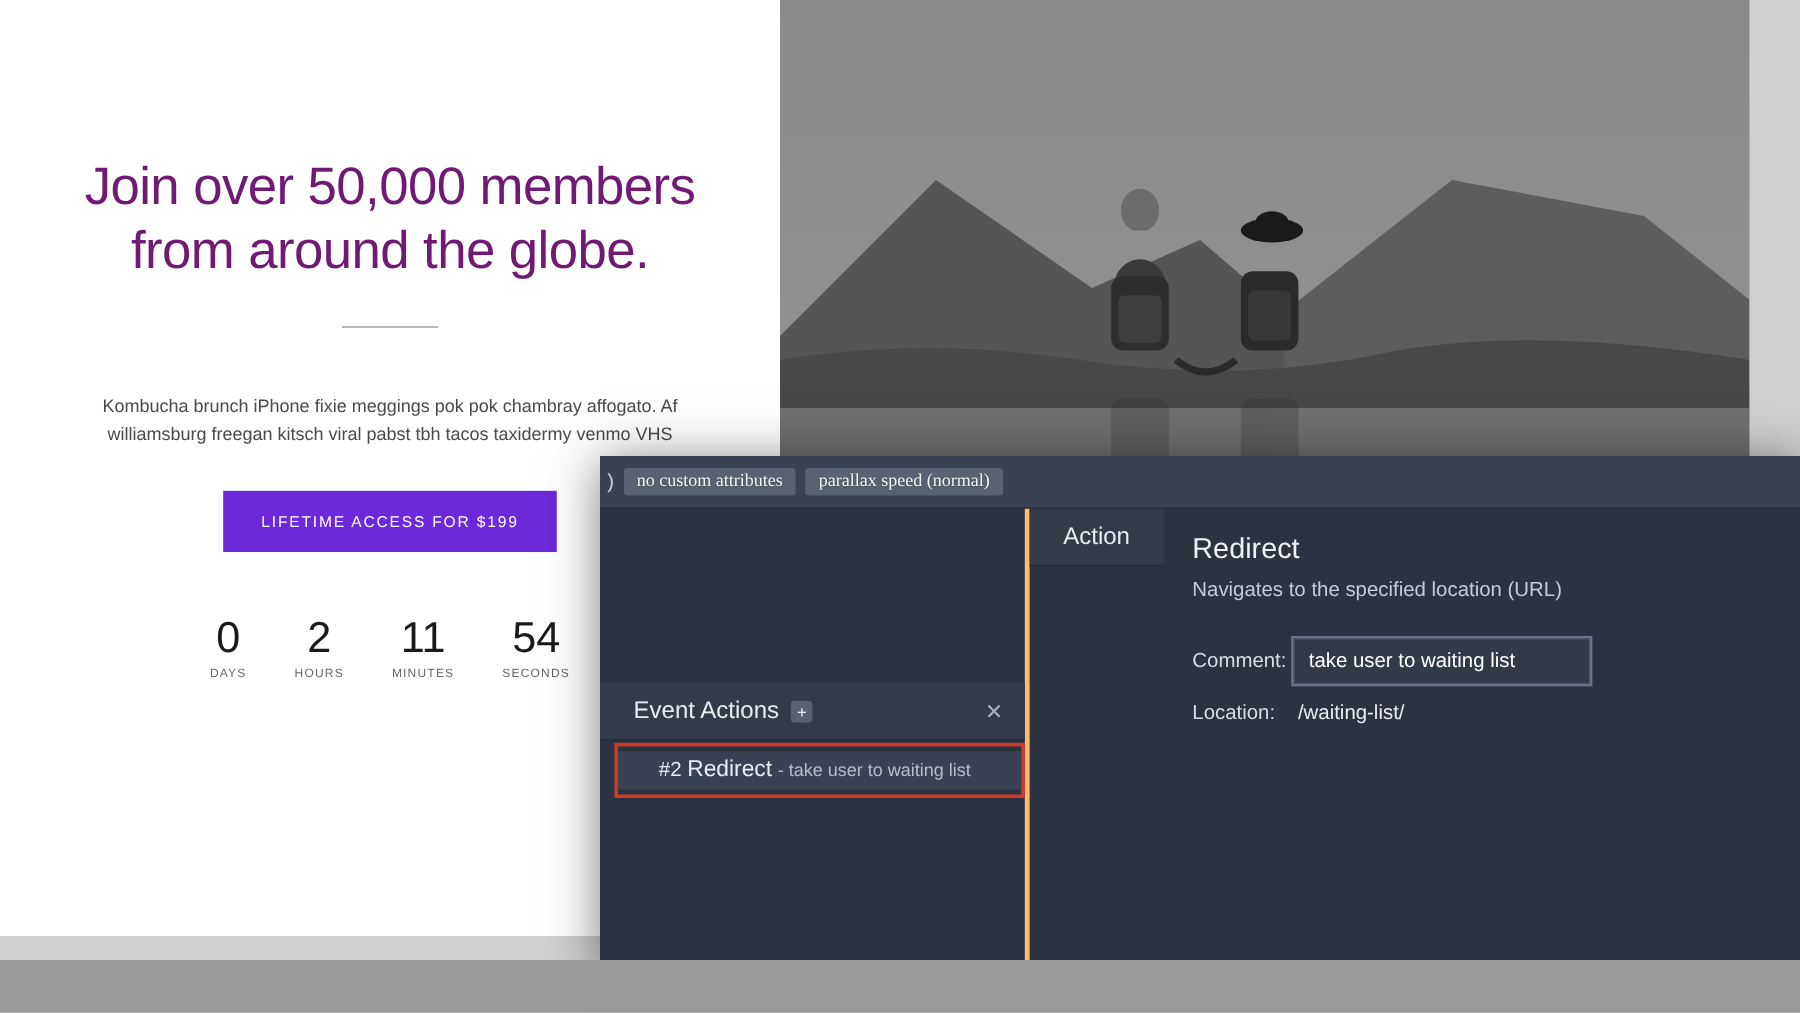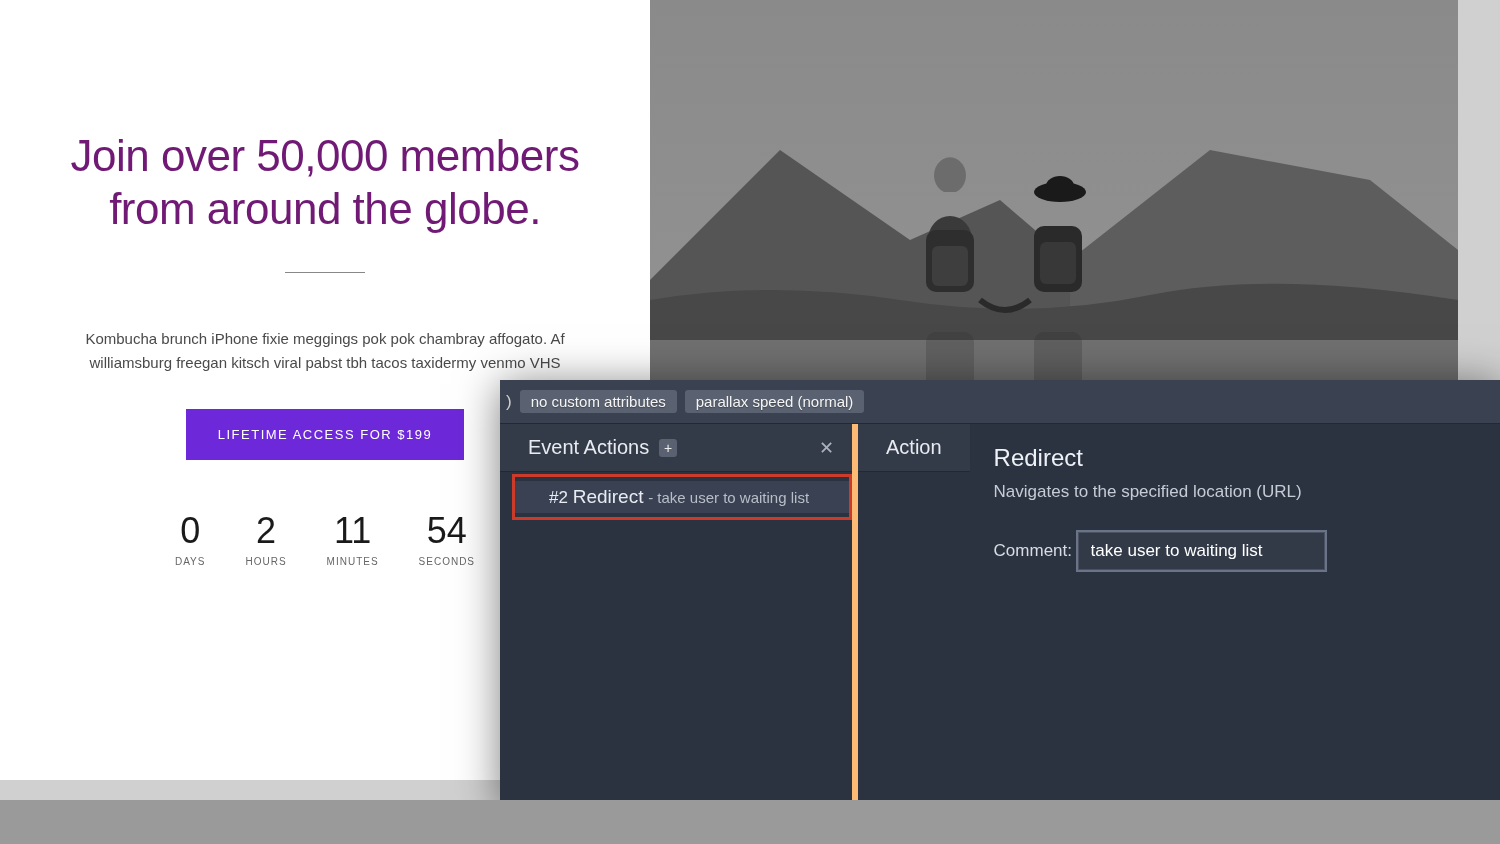--- a/index.html
+++ b/index.html
@@ -109,30 +109,32 @@
     }
     .paren { color: #cfcfcf; font-size: 17px; }
     .pill {
       background: #5a6170;
       color: #f5f5f5;
       padding: 3px 11px;
       border-radius: 3px;
       font-size: 15px;
       font-weight: 500;
       text-shadow: 0 1px 1px rgba(0,0,0,0.3);
+      font-family: Liberation Serif, serif;
     }
     .cols {
       flex: 1;
       display: flex;
     }
     .col-left {
       width: 358px;
       display: flex;
       flex-direction: column;
-      border-right: 6px solid #fdba74;
+      border-right: 4px solid #fdba74;
+      justify-content: center;
     }
     .col-right {
       flex: 1;
       display: flex;
       flex-direction: row;
     }
     .col-head {
       height: 48px;
       background: #333a48;
       display: flex;
@@ -334,18 +336,22 @@
       <div class="col-head">
         <span>Action</span>
       </div>
       <div class="col-body">
         <div class="act-title">Redirect</div>
         <div class="act-desc">Navigates to the specified location (URL)</div>
         <div class="field-row">
           <span class="field-label">Comment:</span>
           <input class="field-input focused" value="take user to waiting list" style="">
         </div>
+        <div class="field-row">
+          <span class="field-label">Location:</span>
+          <span class="field-value">/waiting-list/</span>
+        </div>
       </div>
     </div>
   </div>
 </div>
 
 <div class="bottom-strip"></div>
 
 </body></html>

